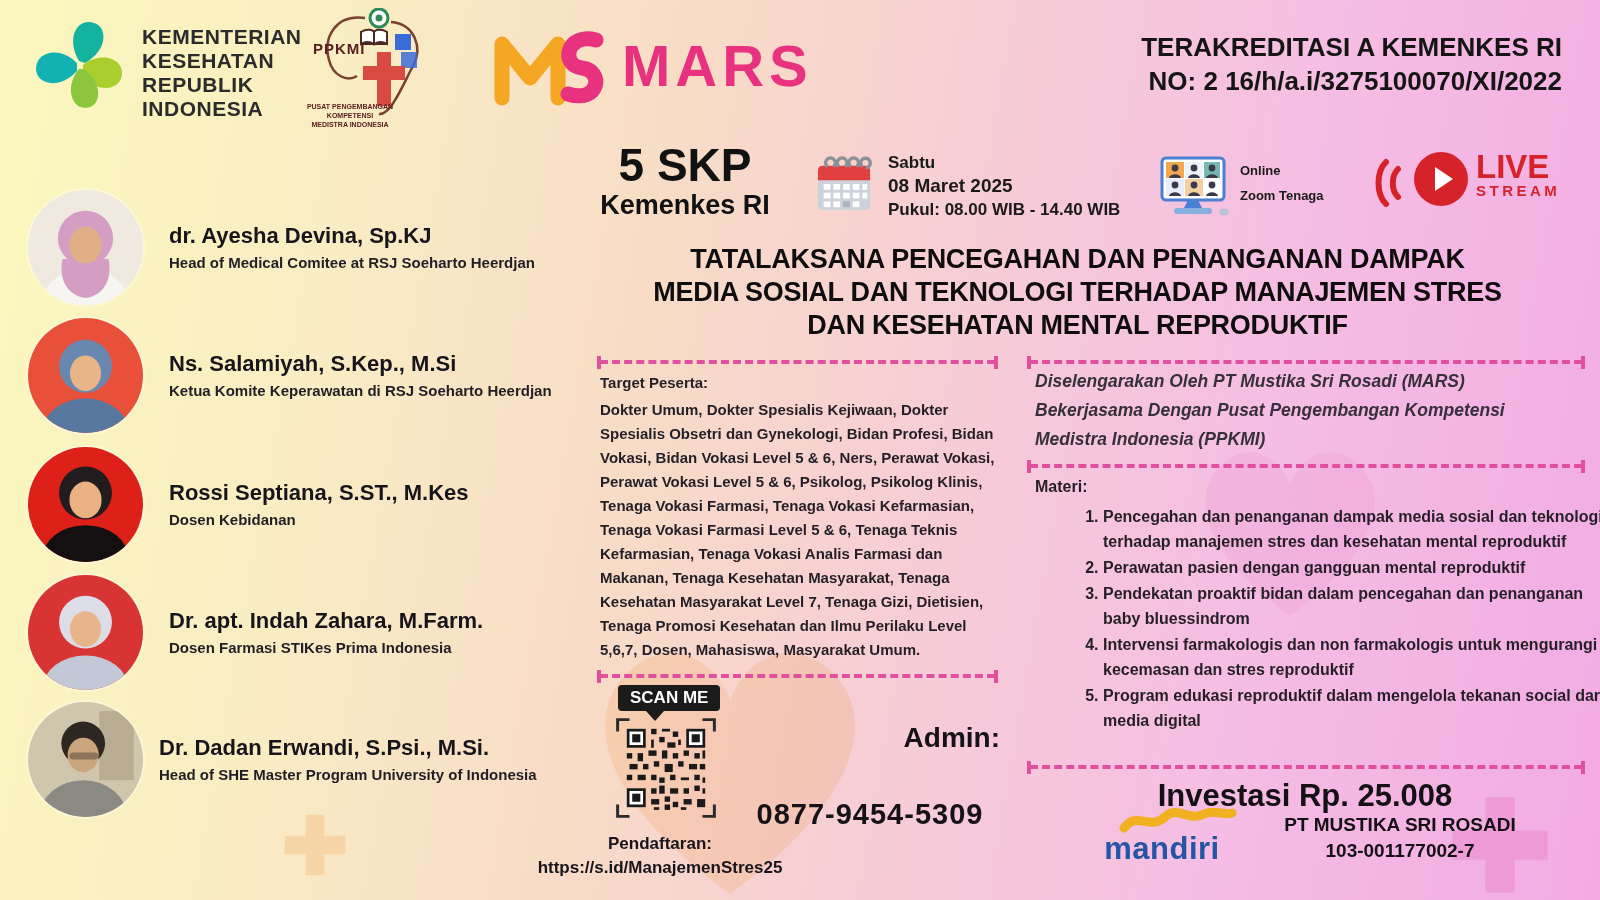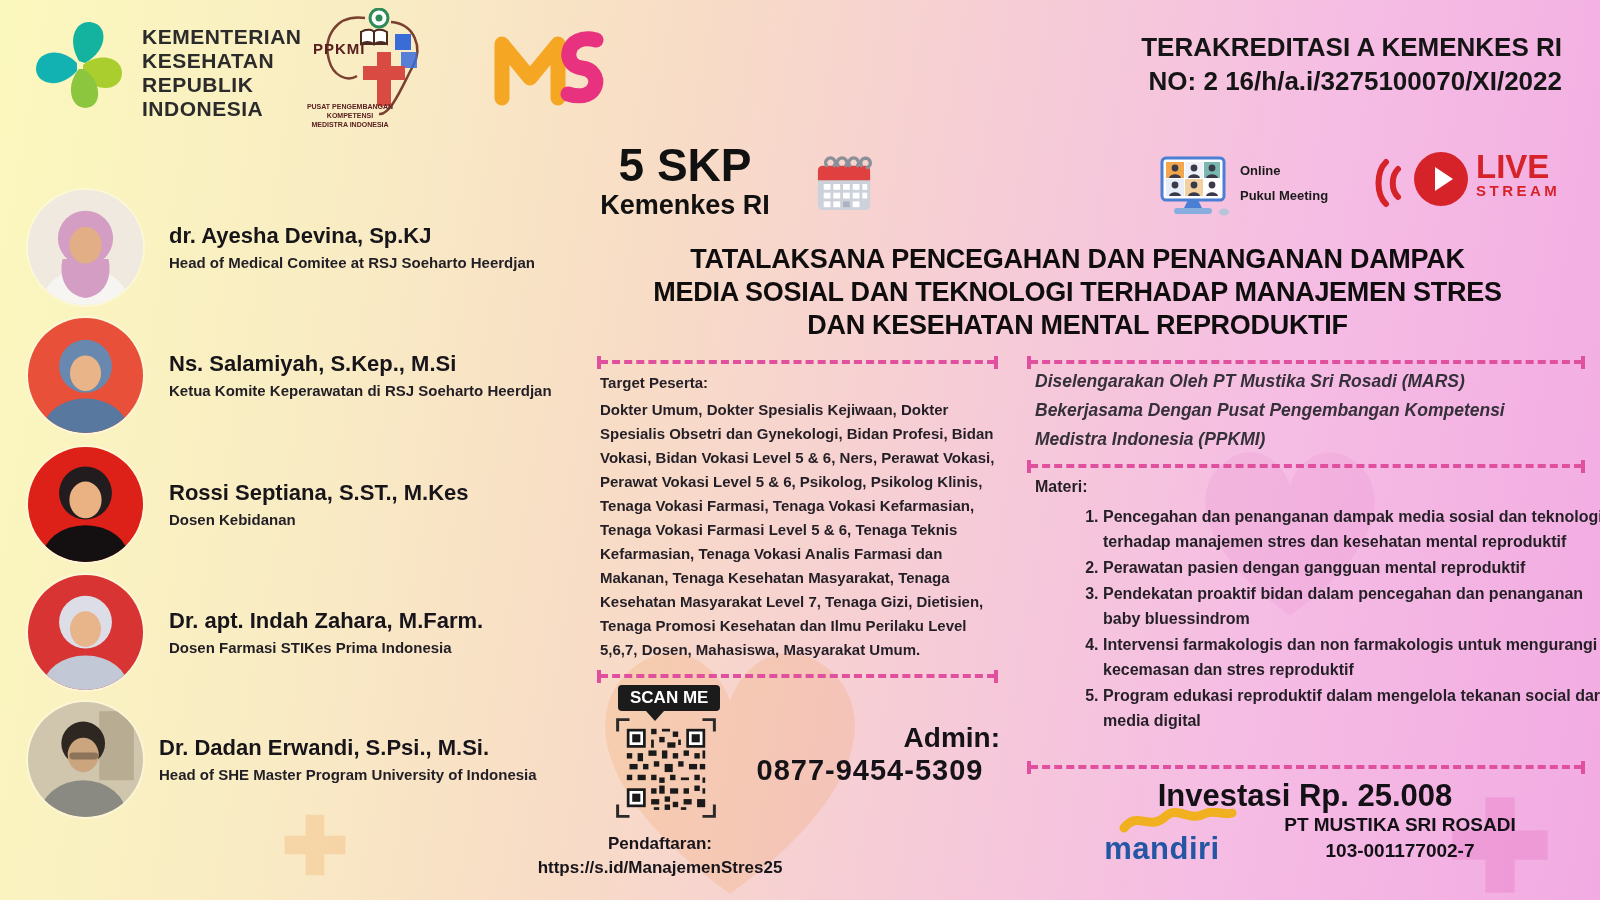--- a/index.html
+++ b/index.html
@@ -61,21 +61,21 @@
   .spk{position:absolute;left:28px;display:flex;align-items:center;gap:26px;}
   .spk-photo{width:115px;height:115px;border-radius:50%;overflow:hidden;flex:0 0 auto;box-shadow:0 0 0 2px rgba(255,255,255,.35);}
   .spk-photo svg{display:block;width:100%;height:100%;}
   .spk-name{font-size:22px;font-weight:800;color:#17141a;line-height:27px;}
   .spk-role{font-size:15px;font-weight:700;color:#221e26;line-height:21px;margin-top:3px;}
 
   
   .scanme{background:#1b1b1b;color:#fff;font-size:17px;font-weight:700;padding:3px 12px;border-radius:4px;display:inline-block;}
   .scanme-tri{width:0;height:0;border-left:9px solid transparent;border-right:9px solid transparent;border-top:10px solid #1b1b1b;}
   .admin-label{font-size:28px;font-weight:800;color:#151218;text-align:right;}
-  .admin-phone{font-size:29px;font-weight:800;color:#151218;letter-spacing:1px;text-align:center;}
+  .admin-phone{font-size:29px;font-weight:800;color:#151218;letter-spacing:1px;text-align:center;margin-top:44px;}
   .pend-label{font-size:17px;font-weight:800;color:#17141a;text-align:center;line-height:24px;}
   .pend-url{font-size:17px;font-weight:800;color:#17141a;text-align:center;line-height:24px;cursor:pointer;}
 
   
   .investasi{font-size:31px;font-weight:900;color:#131016;text-align:center;}
   .mandiri-word{font-size:31px;font-weight:800;color:#2456a4;letter-spacing:.5px;line-height:30px;}
   .acct-name{font-size:19px;font-weight:900;color:#131016;line-height:26px;}
   .acct-num{font-size:19px;font-weight:900;color:#131016;line-height:26px;text-align:center;}
 </style>
 </head>
@@ -128,20 +128,21 @@
     <div class="abs ppkmi-sub" style="left:0px;top:92px;width:110px;">PUSAT PENGEMBANGAN
 KOMPETENSI
 MEDISTRA INDONESIA</div>
   </div>
 
   <div class="abs" style="left:492px;top:22px;display:flex;align-items:center;gap:10px;">
     <svg width="120" height="88" viewBox="0 0 120 88">
       <path d="M10 76 L10 22 L38 56 L66 22 L66 76" fill="none" stroke="#f5a623" stroke-width="15" stroke-linecap="round" stroke-linejoin="round"></path>
       <path d="M104 18 C74 10 68 44 90 46 C112 48 108 82 76 72" fill="none" stroke="#e8317f" stroke-width="15" stroke-linecap="round"></path>
     </svg>
+    <div class="mars-word">MARS</div>
   </div>
 
   <div class="abs accred" style="top:30px;width:700px;">
     <div class="l1">TERAKREDITASI A KEMENKES RI</div>
     <div class="l2">NO: 2 16/h/a.i/3275100070/XI/2022</div>
   </div>
 
   <div class="abs" style="left:600px;top:142px;width:170px;">
     <div class="skp">5 SKP</div>
     <div class="skp-sub">Kemenkes RI</div>
@@ -167,20 +168,25 @@
         <rect x="29" y="40" width="7" height="6"></rect>
         <rect x="39" y="40" width="7" height="6"></rect>
         <rect x="49" y="40" width="5" height="6"></rect>
       <rect x="9" y="49" width="7" height="6"></rect>
         <rect x="19" y="49" width="7" height="6"></rect>
         <rect x="29" y="49" width="7" height="6" fill="#aeb4bf"></rect>
         <rect x="39" y="49" width="7" height="6"></rect>
     </g>
   </svg>
 
+  <div class="abs dateblock" style="left:888px;top:152px;">
+    <div class="d1">Sabtu</div>
+    <div class="d2">08 Maret 2025</div>
+    <div class="d3">Pukul: 08.00 WIB - 14.40 WIB</div>
+  </div>
 
   <svg class="abs" style="left:1160px;top:156px;" width="70" height="62" viewBox="0 0 70 62">
     <rect x="2" y="2" width="62" height="42" rx="4" fill="#ffffff" stroke="#4a7fd4" stroke-width="3"></rect>
     <g>
       <rect x="6" y="6" width="18" height="16" fill="#f2a64e"></rect>
         <rect x="25" y="6" width="18" height="16" fill="#eef2f8"></rect>
         <rect x="44" y="6" width="16" height="16" fill="#78b8b0"></rect>
       <rect x="6" y="23" width="18" height="17" fill="#e8eef8"></rect>
         <rect x="25" y="23" width="18" height="17" fill="#f2d0a0"></rect>
         <rect x="44" y="23" width="16" height="17" fill="#ffffff"></rect>
@@ -199,21 +205,21 @@
           <path d="M46 40 c1-5 11-5 12 0 Z"></path>
       </g>
     </g>
     <path d="M28 44 h10 l4 8 h-18 Z" fill="#4a7fd4"></path>
     <rect x="14" y="52" width="38" height="6" rx="3" fill="#88aee0"></rect>
     <ellipse cx="64" cy="56" rx="5" ry="3.4" fill="#b8c4d8"></ellipse>
   </svg>
 
   <div class="abs modeblock" style="left:1240px;top:158px;">
     <div>Online</div>
-    <div>Pukul Meeting</div>
+    <div>Zoom Tenaga</div>
   </div>
 
   <div class="abs" style="left:1372px;top:152px;display:flex;align-items:flex-start;gap:8px;">
     <svg width="34" height="62" viewBox="0 0 34 62">
       <path d="M14 10 C4 20 4 42 14 52" fill="none" stroke="#d6232a" stroke-width="6" stroke-linecap="round"></path>
       <path d="M26 17 C19 24 19 38 26 45" fill="none" stroke="#d6232a" stroke-width="6" stroke-linecap="round"></path>
     </svg>
     <div class="live-circle"></div>
     <div>
       <div class="liveword">LIVE</div>

